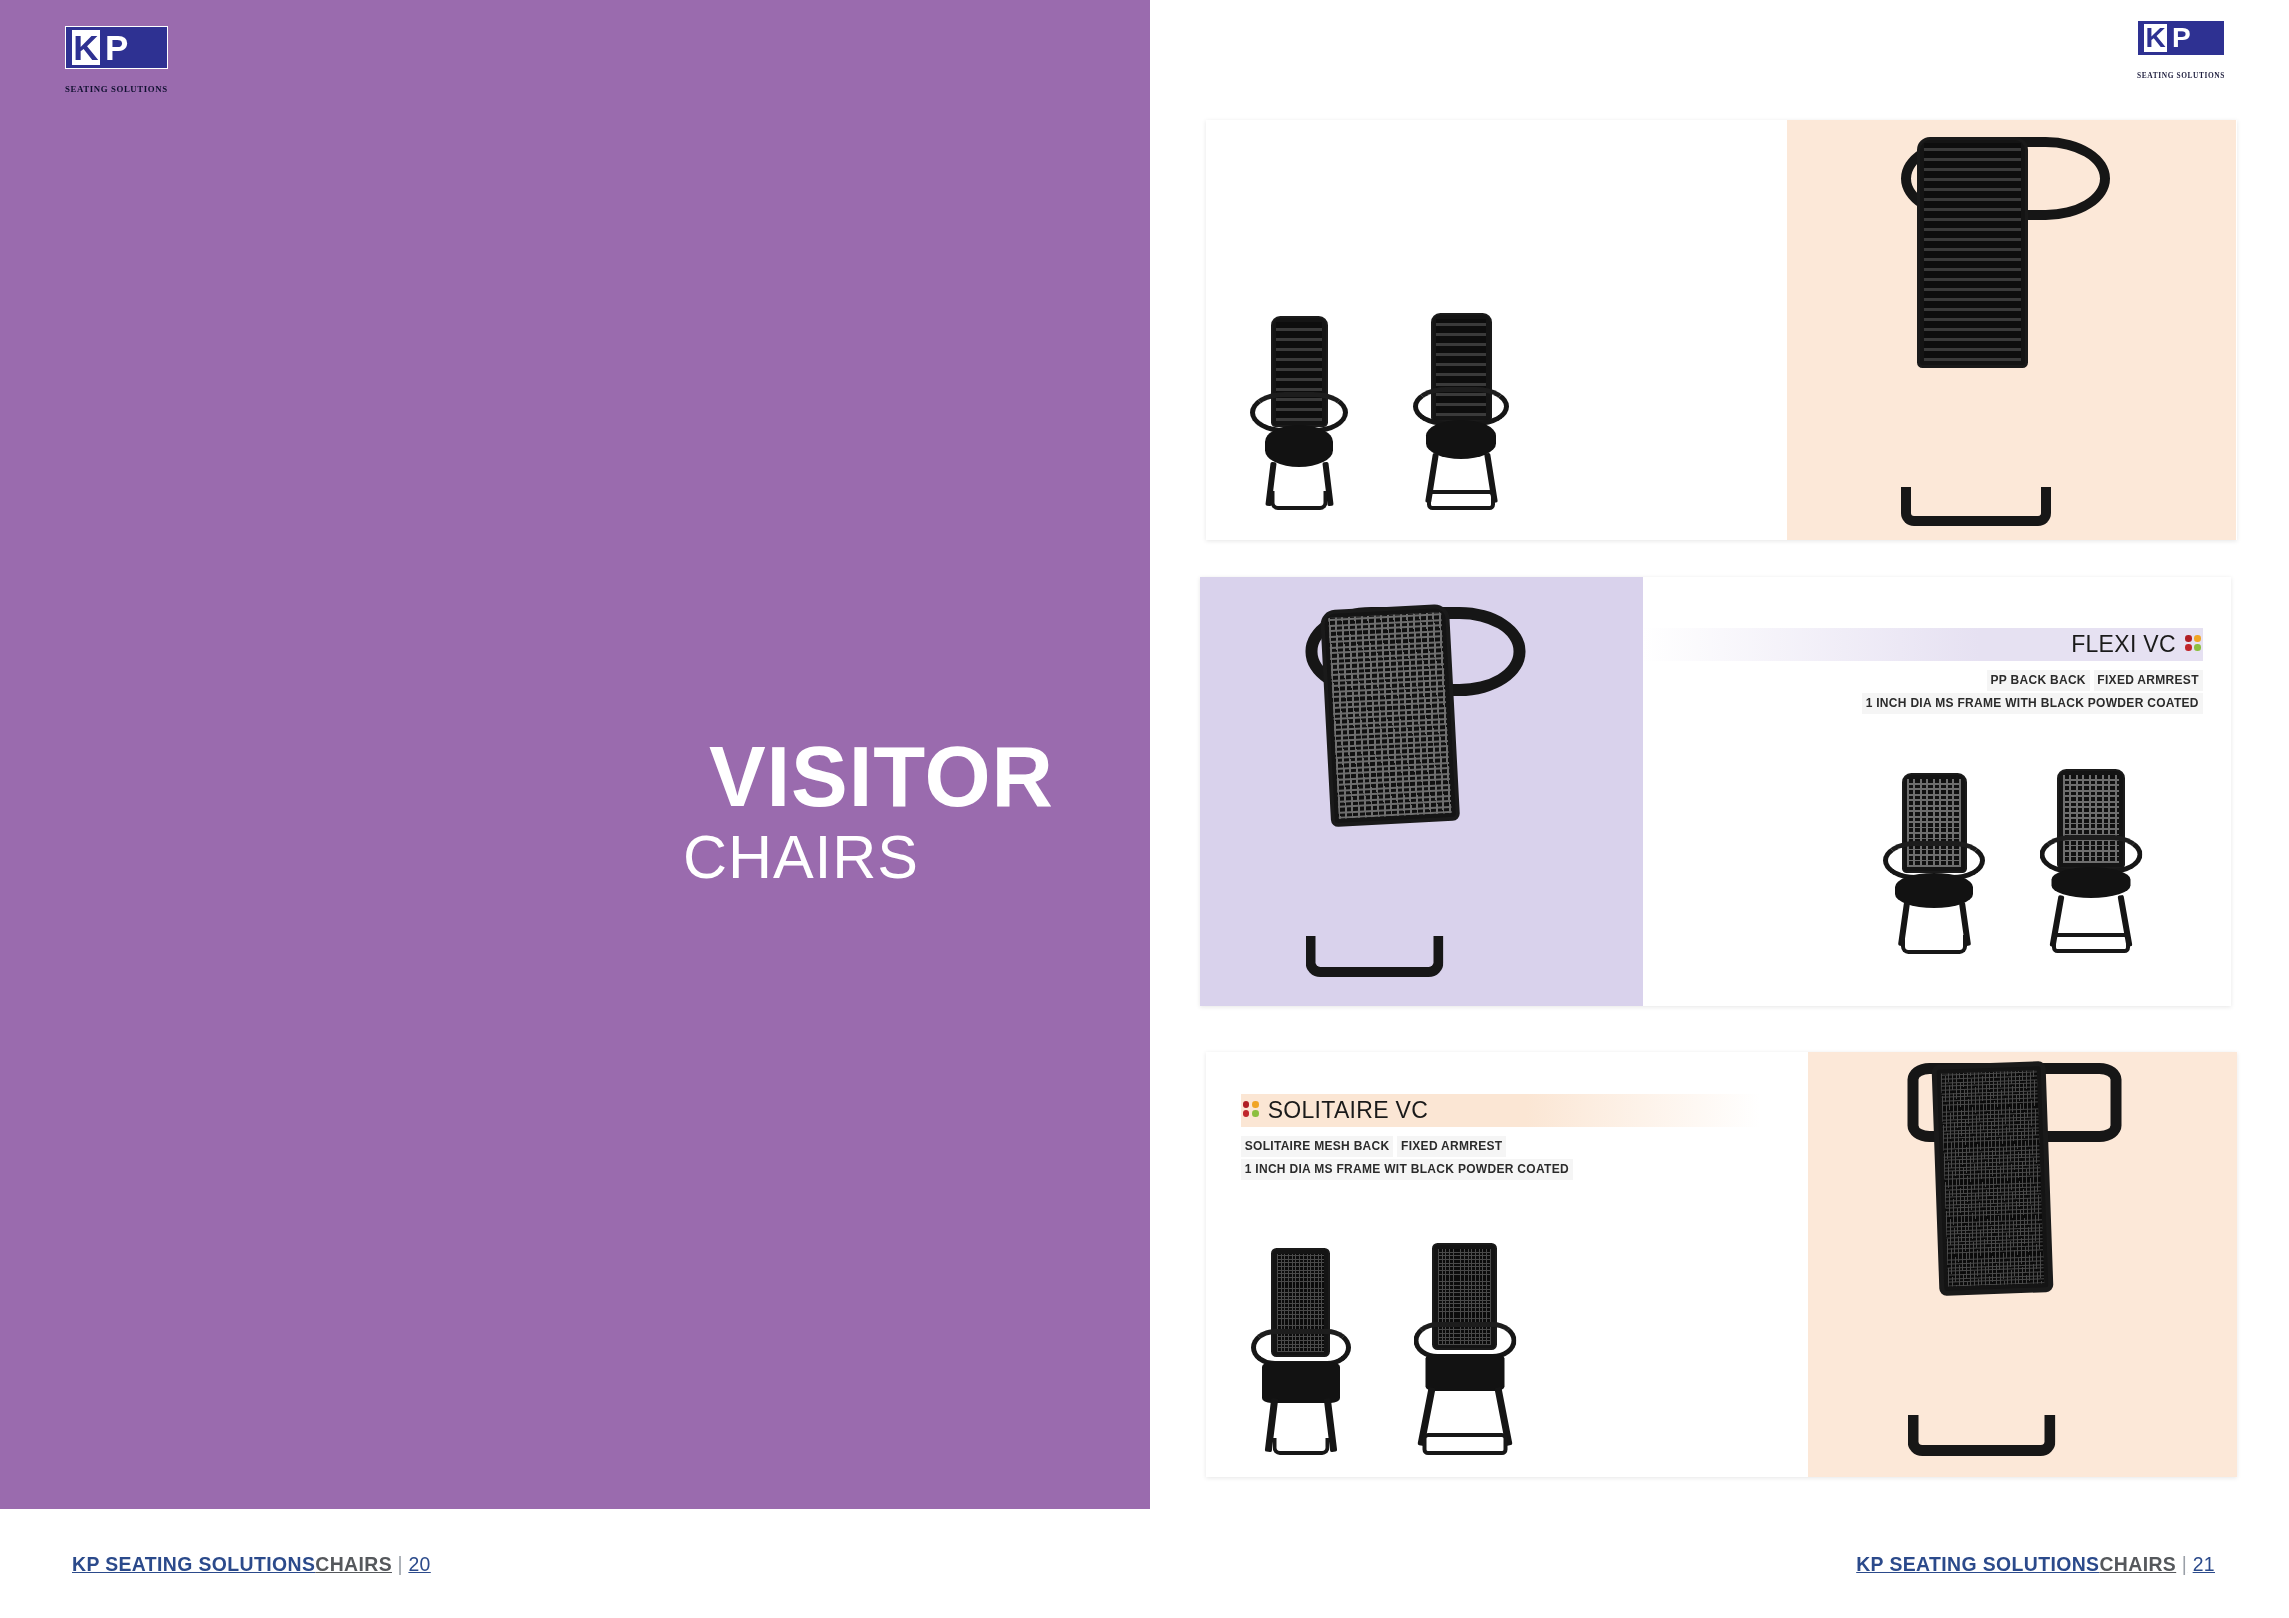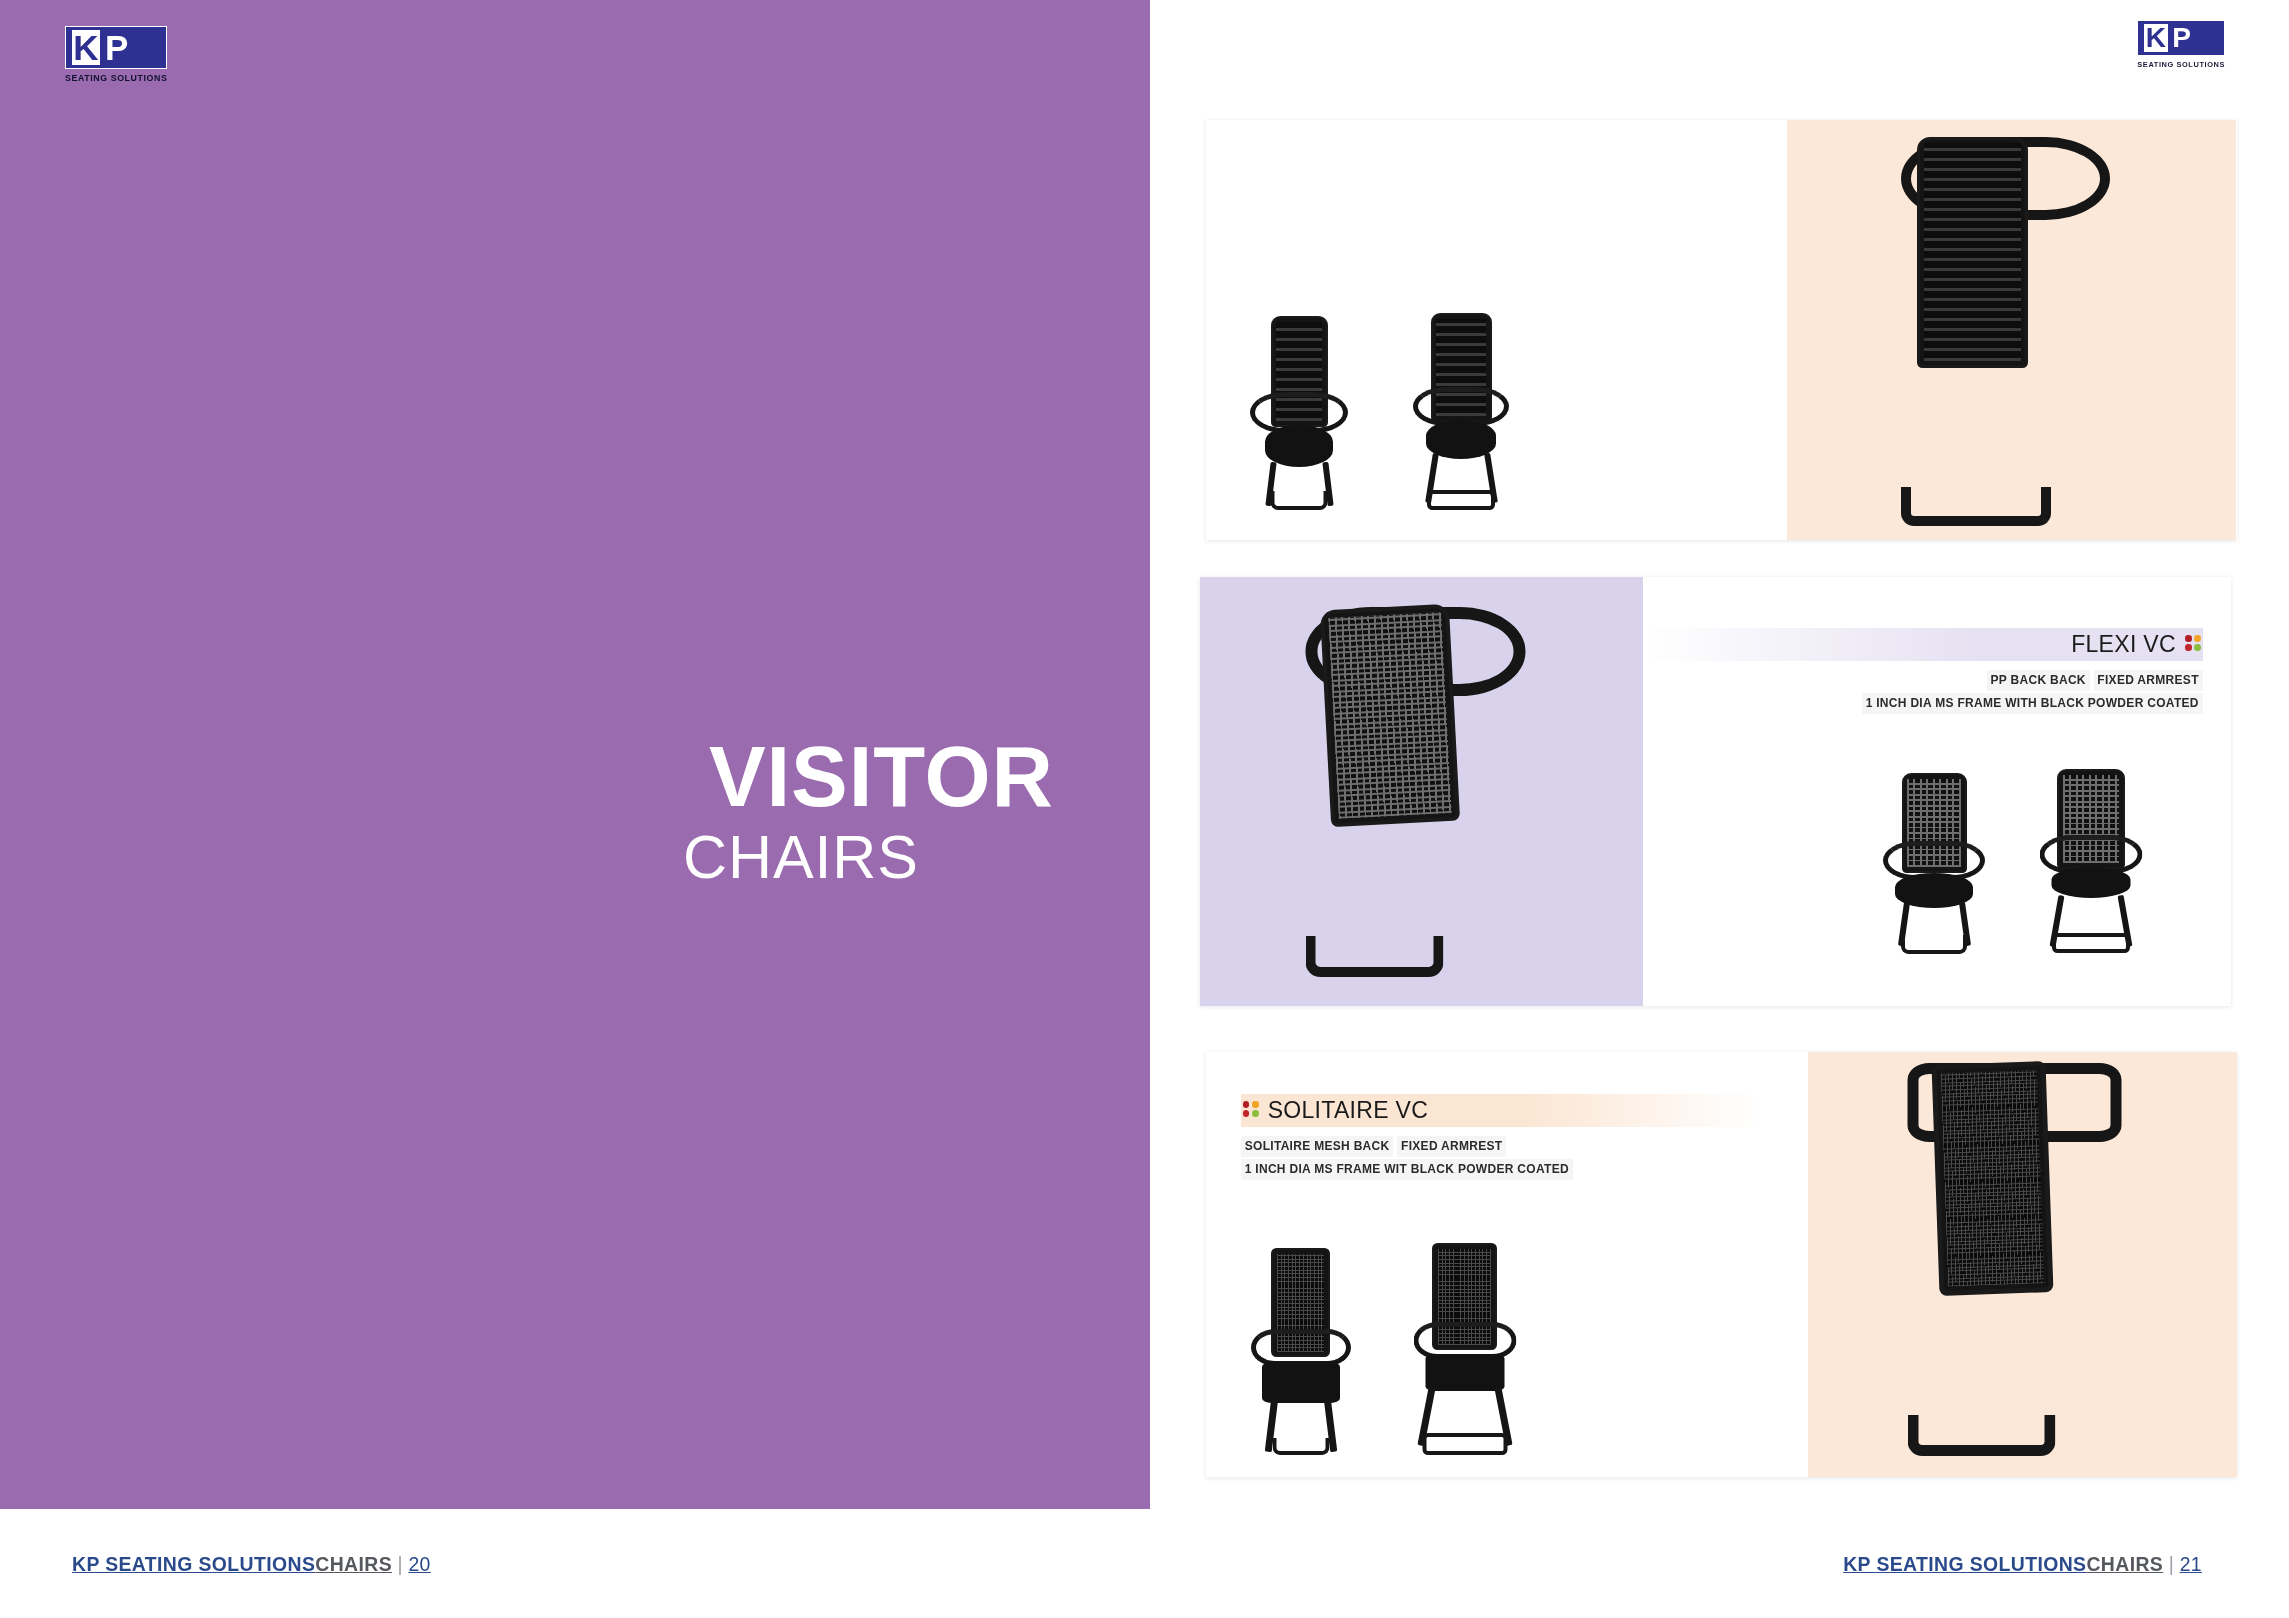--- a/index.html
+++ b/index.html
@@ -27,22 +27,22 @@
   }
   .kp-k, .kp-p {
     color: #2e3192; background: #ffffff;
     font-weight: 700; font-size: 35px; line-height: 35px;
     font-family: "Liberation Sans", sans-serif;
     padding: 0 1.8px;
   }
   .kp-p { color: #ffffff; background: #2e3192; }
   .kp-sub {
     font-size: 8.8px; font-weight: 700; letter-spacing: 0.6px;
-    color: #1c1c3c; margin-top: 4px; white-space: nowrap;
-    font-family: Liberation Sans, sans-serif;
+    color: #1c1c3c; margin-top: 15px; white-space: nowrap;
+    font-family: Liberation Serif, serif;
   }
   .logo-tl .kp-sub { color: #101030; }
 
   .hero-title {
     position: absolute; left: 683px; top: 734px;
     color: #ffffff;
   }
   .hero-visitor {
     font-size: 85px; font-weight: 700; letter-spacing: 0.9px;
     line-height: 85px; font-family: "Liberation Sans", sans-serif; margin-left: 26px;
@@ -168,21 +168,21 @@
 
   
   .chair-big { position: absolute; }
   #card-kaabel .chair-big    { left: 50%; transform: translateX(-50%); top: 16.6px; }
   #card-solitaire .chair-big { left: 50%; transform: translateX(-50%); top: 11px; }
   #card-flexi .chair-big     { left: 50%; transform: translateX(-50%); top: 29.5px; }
 
   
   .footer { position: absolute; bottom: 0; left: 0; width: 2290px; height: 110px; }
   .footer-left  { position: absolute; left: 72px;  top: 44px; }
-  .footer-right { position: absolute; right: 88px; top: 44px; }
+  .footer-right { position: absolute; right: 75px; top: 44px; }
   .f-txt { font-size: 19.4px; font-weight: 700; letter-spacing: 0.4px;
            font-family: "Liberation Sans", sans-serif; white-space: nowrap; text-decoration: underline; }
   .f-blue { color: #2b4a8b; }
   .f-gray { color: #55585c; }
   .f-sep  { color: #9aa0a8; font-weight: 400; padding: 0 5.5px; }
   .f-num  { color: #2b4a8b; font-weight: 400; }
 </style>
 </head>
 <body>
 

